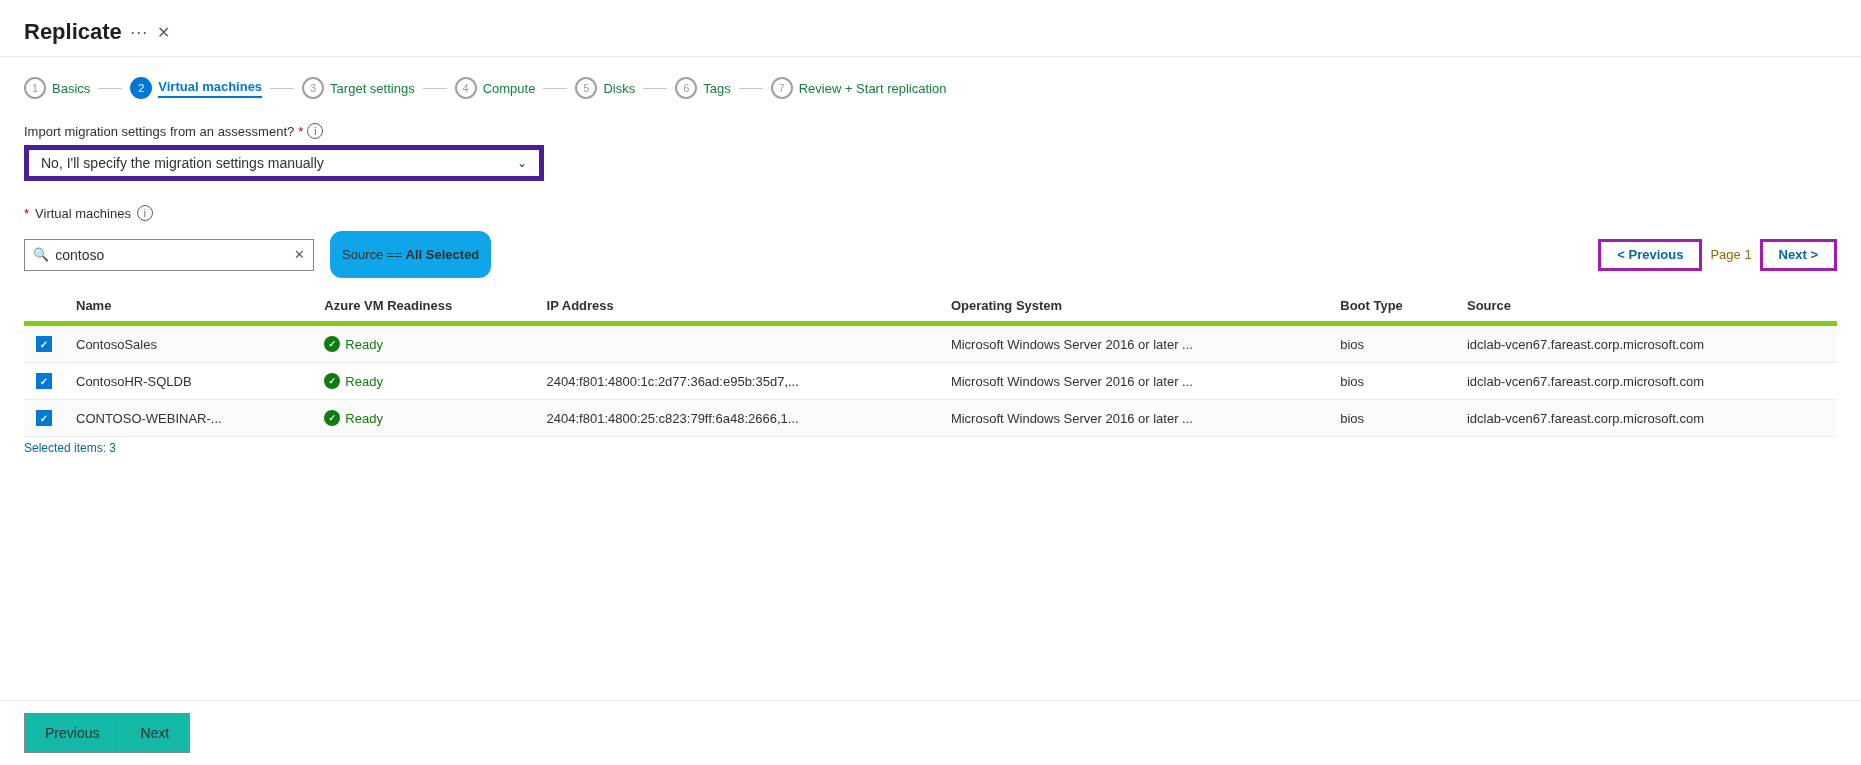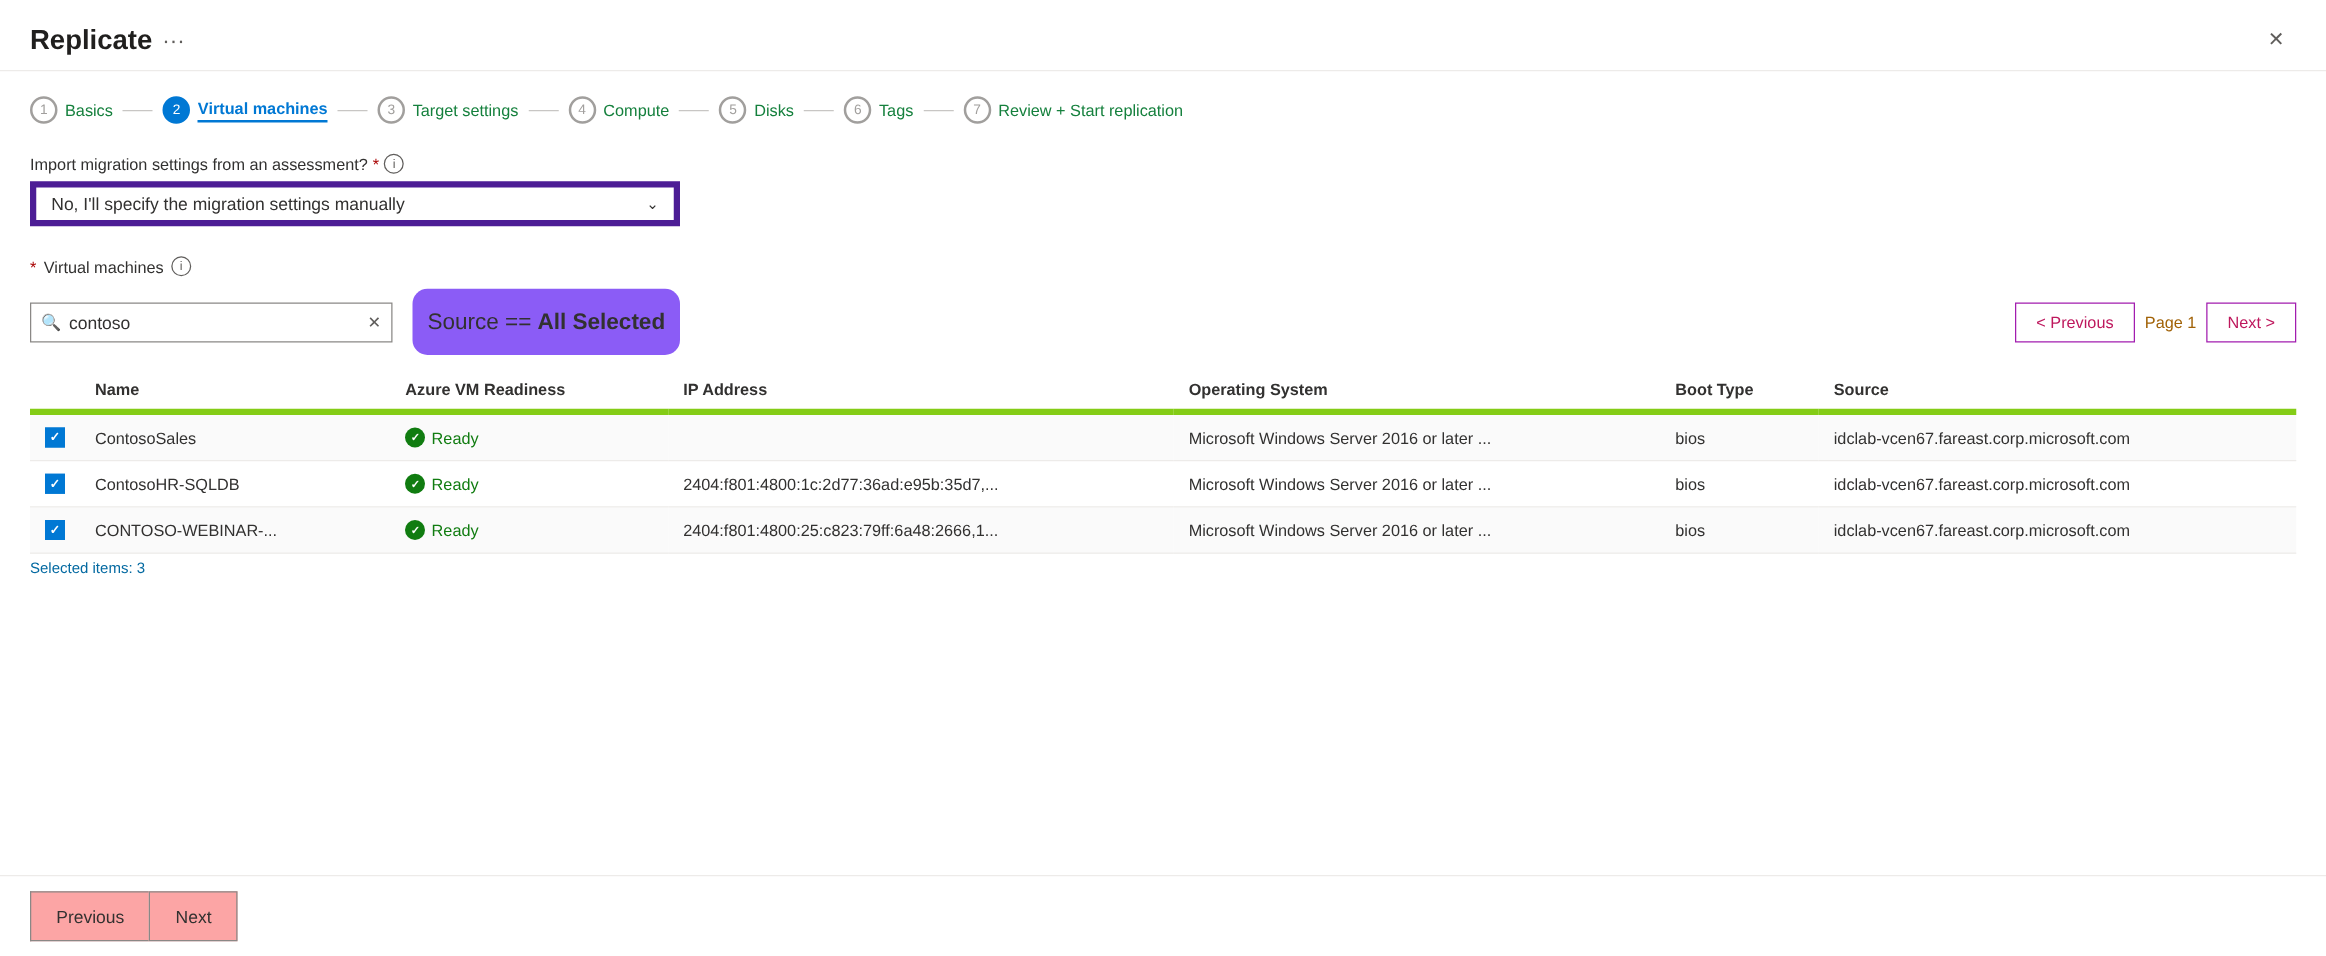--- a/index.html
+++ b/index.html
@@ -16,21 +16,20 @@
       width: 1861px;
       height: 765px;
       display: flex;
       flex-direction: column;
       position: relative;
     }
     
     .header {
       display: flex;
       align-items: center;
-      justify-content: space-between;
       padding: 16px 24px 8px 24px;
       border-bottom: 1px solid #edebe9;
     }
     .header-left {
       display: flex;
       align-items: center;
       gap: 8px;
     }
     .header-title {
       font-size: 22px;
@@ -184,44 +183,45 @@
     .search-box input {
       border: none;
       outline: none;
       font-size: 14px;
       flex: 1;
       color: #323130;
     }
     .search-icon { color: #605e5c; font-size: 13px; }
     .clear-icon { color: #605e5c; font-size: 13px; cursor: pointer; }
     .filter-chip {
-      background: #8b5cf6;
+      background: #0ea5e9;
       border-radius: 12px;
       padding: 16px 12px;
-      font-size: 18px;
+      font-size: 13px;
       color: #323130;
       white-space: nowrap;
     }
     .filter-chip strong { font-weight: 700; }
     .pagination {
       margin-left: auto;
       display: flex;
       align-items: center;
       gap: 8px;
     }
     .page-btn {
       height: 32px;
       padding: 0 16px;
-      border: 1px solid #a21caf;
+      border: 3px solid #a21caf;
       background: #fff;
-      color: #be185d;
-      font-size: 13px;
-      cursor: pointer;
-      display: flex;
-      align-items: center;
+      color: #0369a1;
+      font-size: 13px;
+      cursor: pointer;
+      display: flex;
+      align-items: center;
+      font-weight: bold;
     }
     .page-label { font-size: 13px; color: #a16207; }
 
     
     .vm-table {
       width: 100%;
       border-collapse: collapse;
     }
     .vm-table th {
       text-align: left;
@@ -294,21 +294,21 @@
       padding: 12px 24px;
       border-top: 1px solid #edebe9;
       margin-top: auto;
     }
     .footer-btn {
       height: 40px;
       padding: 0 20px;
       font-size: 14px;
       cursor: pointer;
       border: 1px solid #8a8886;
-      background: #fca5a5;
+      background: #14b8a6;
       color: #323130;
     }
     .footer-btn:first-child { border-right: none; }
   </style>
 </head>
 <body>
 
 <div class="page-container">
 
   <div class="header">

